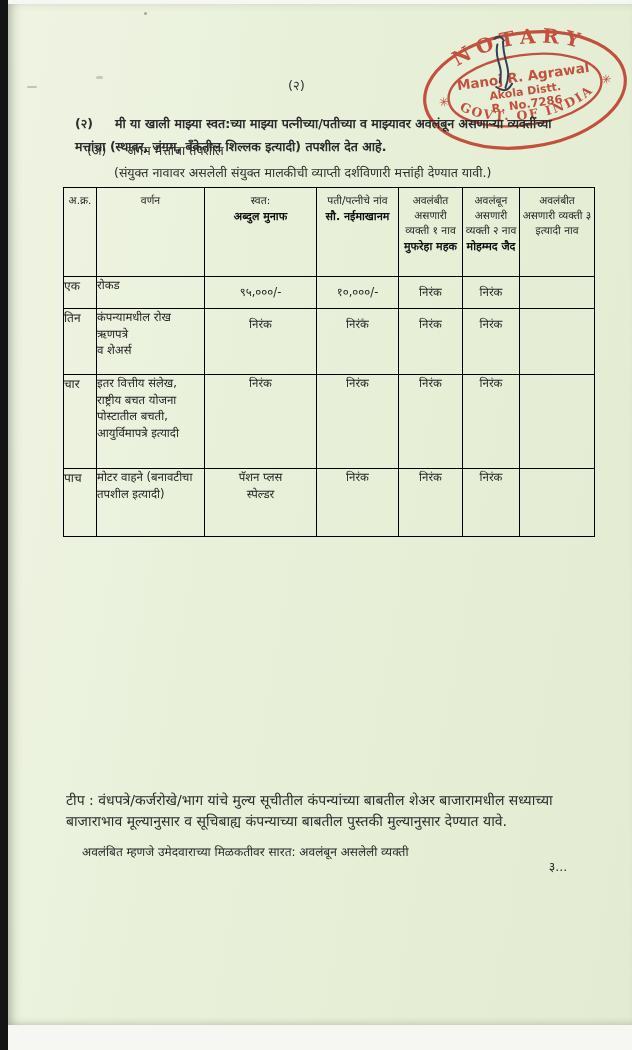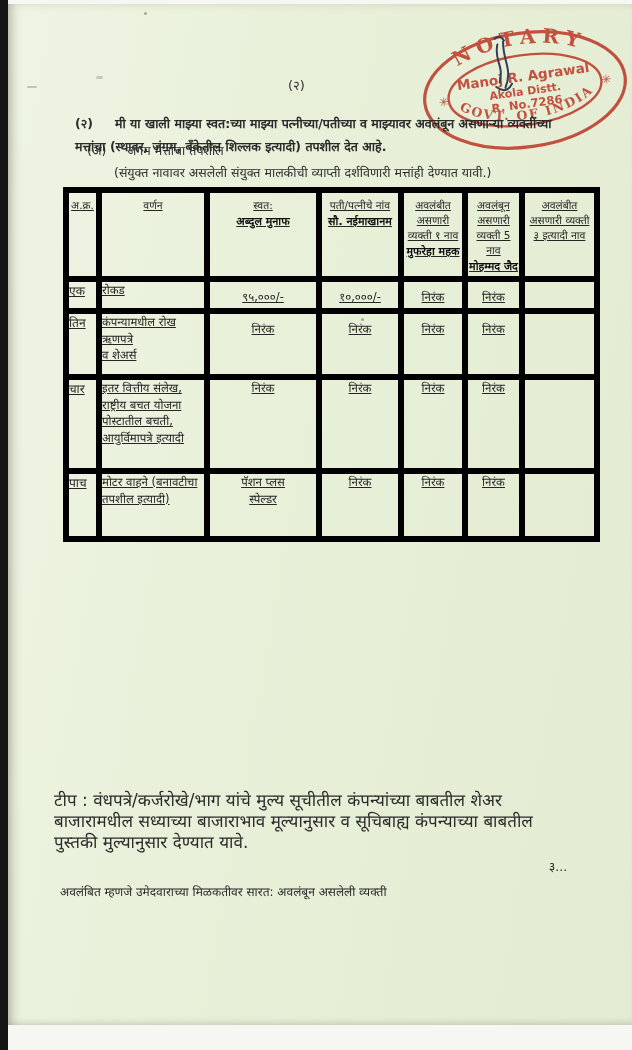--- a/index.html
+++ b/index.html
@@ -30,36 +30,36 @@
   .section-line .marker{display:inline-block;min-width:40px;}
   .section-note{position:absolute;left:114px;top:164px;font-size:12.5px;}
 
   
   table.assets{
     position:absolute;left:63px;top:187px;width:531px;
     border-collapse:collapse;table-layout:fixed;
     font-size:11.5px;color:#262626;
   }
   table.assets th,table.assets td{
-    border:6px solid #000000;padding:0;overflow:hidden;
-    font-weight:normal;vertical-align:top;text-decoration:underline;
+    border:1px solid #000000;padding:0;overflow:hidden;
+    font-weight:normal;vertical-align:top;
   }
   table.assets{border:1.5px solid #222;}
   .hwrap{height:100%;display:flex;flex-direction:column;justify-content:space-between;align-items:center;}
   .hlabel{font-size:10.5px;line-height:15px;padding:5px 2px 0 2px;text-align:center;}
   .hname{font-weight:bold;font-size:11px;color:#101010;padding-bottom:9px;white-space:nowrap;}
   .hname.low{padding-bottom:3px;}
   td.sr{ padding-top:7px;font-size:12px;}
   td.desc{padding:6px 5px 0 6px;line-height:16.5px;white-space:pre-line;}
   td.val{text-align:center;vertical-align:middle;white-space:pre-line;line-height:17px;}
   td.val.top{vertical-align:top;padding-top:7px;}
 
   
-  .tip{position:absolute;left:54px;top:790px;width:505px;font-size:17px;line-height:21px;}
-  .dep{position:absolute;left:60px;top:843px;width:505px;font-size:12px;margin-top:40px;}
+  .tip{position:absolute;left:66px;top:790px;width:505px;font-size:14px;line-height:21px;}
+  .dep{position:absolute;left:82px;top:843px;width:505px;font-size:12px;}
   .cont{position:absolute;left:520px;top:858px;width:76px;text-align:center;font-size:12.5px;}
 </style>
 </head>
 <body>
 
 <div class="edge-strip"></div>
 <div class="paper"></div>
 
 <div class="speck" style="left:144px;top:12px;width:3px;height:3px;"></div>
 <div class="speck" style="left:27px;top:86px;width:10px;height:2px;border-radius:1px;opacity:.35;"></div>
@@ -131,21 +131,21 @@
           </div>
         </th>
     <th>
           <div class="hwrap">
             <div class="hlabel">अवलंबीत असणारी व्यक्ती १ नाव</div>
             <div class="hname">मुफरेहा महक</div>
           </div>
         </th>
     <th>
           <div class="hwrap">
-            <div class="hlabel">अवलंबून असणारी व्यक्ती 5 नाव</div>
+            <div class="hlabel">अवलंबून असणारी व्यक्ती २ नाव</div>
             <div class="hname low">मोहम्मद जैद</div>
           </div>
         </th>
     <th>
           <div class="hwrap">
             <div class="hlabel">अवलंबीत असणारी व्यक्ती ३ इत्यादी नाव</div>
           </div>
         </th>
   </tr>
   <tr style="height:32px">

